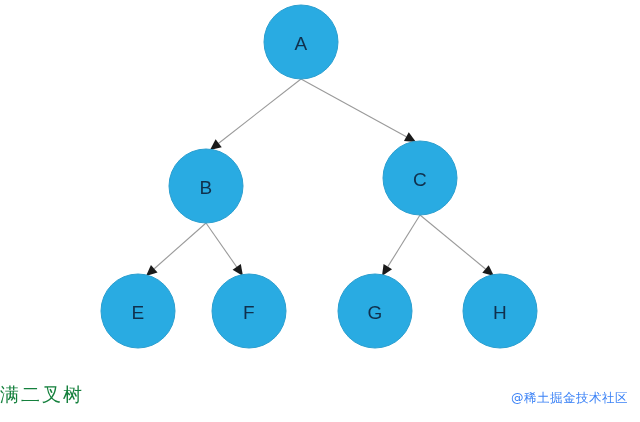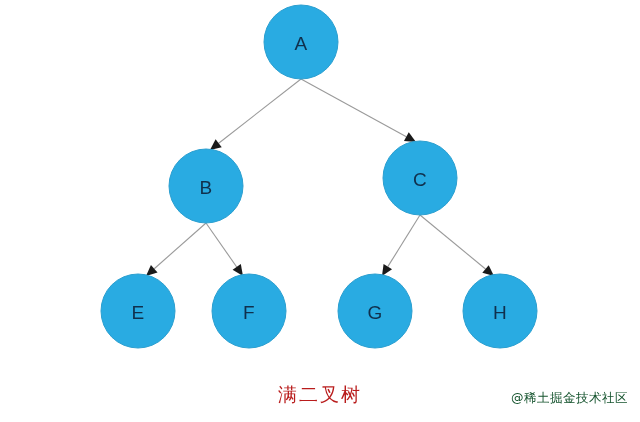--- a/index.html
+++ b/index.html
@@ -47,34 +47,34 @@
   }
   .arrow-head {
     fill: #1a1a1a;
     stroke: none;
   }
   .caption {
     position: absolute;
     left: 0;
     right: 0;
     top: 382px;
-    text-align: center;
+    text-align: left;
     font-family: "DejaVu Sans", sans-serif;
     font-size: 19px;
-    color: #b91c1c;
+    color: #15803d;
     letter-spacing: 2px;
     user-select: none;
   }
   .watermark {
     position: absolute;
     right: 12px;
     top: 390px;
     font-family: "DejaVu Sans", sans-serif;
     font-size: 12.5px;
-    color: #14532d;
+    color: #3b82f6;
     letter-spacing: 0.5px;
     white-space: nowrap;
     user-select: none;
   }
 </style>
 </head>
 <body>
 
 <div id="canvas-wrap">
 

